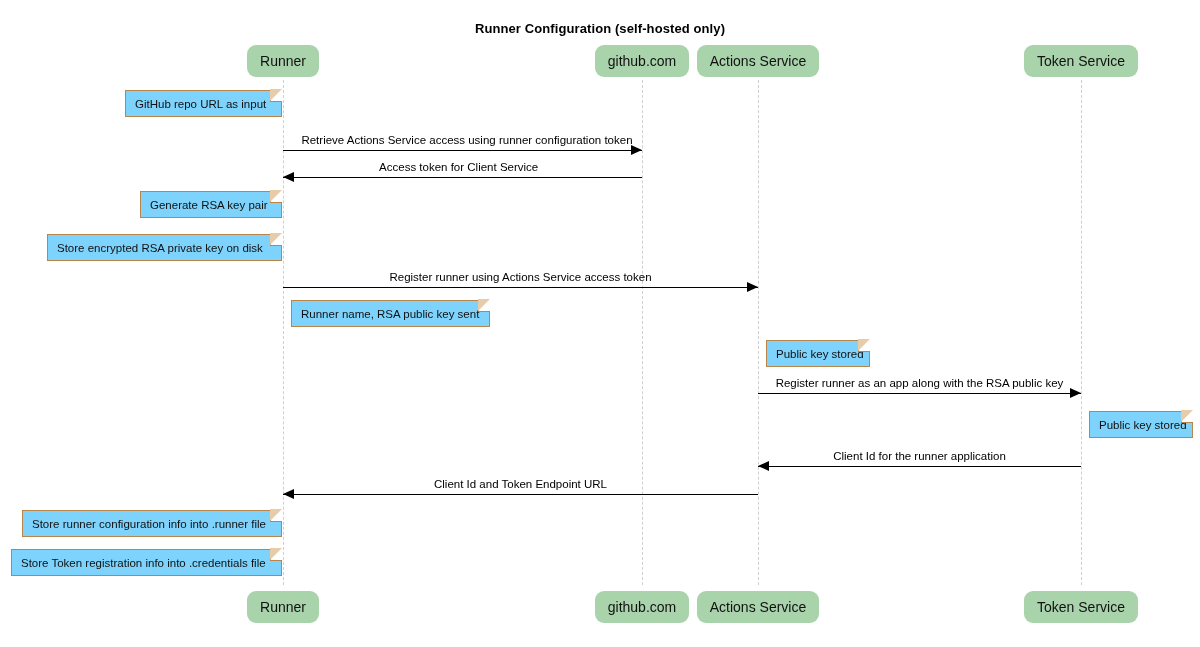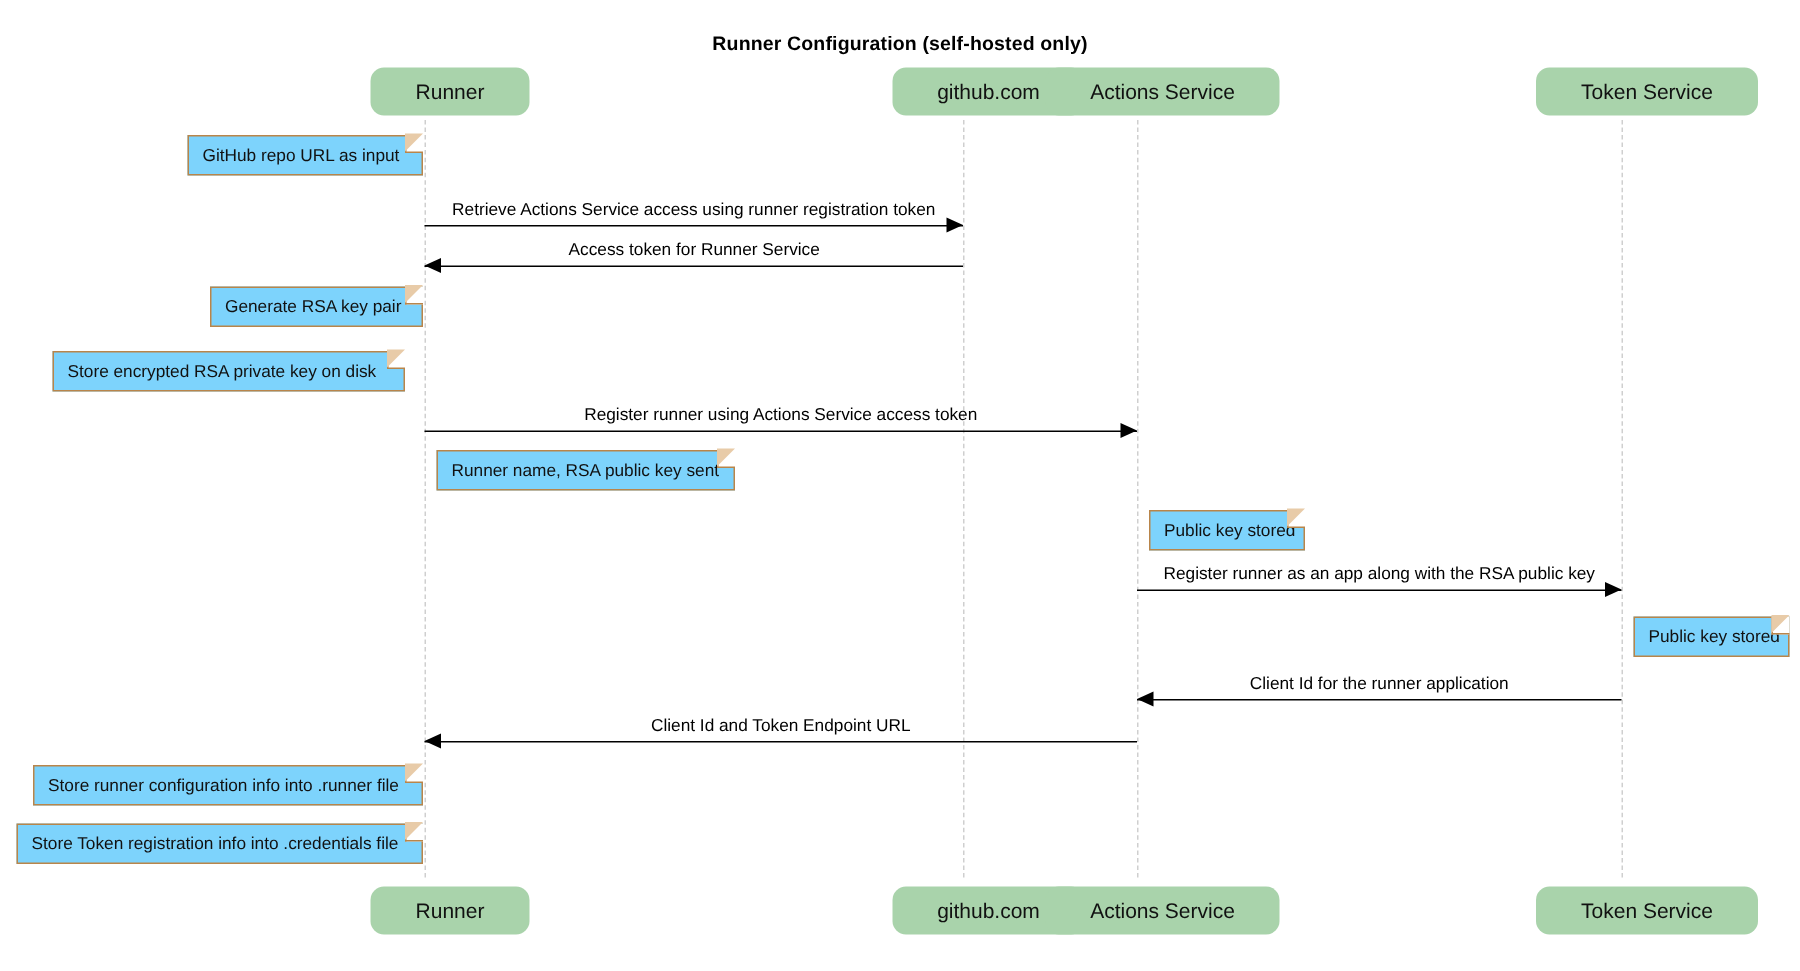--- a/index.html
+++ b/index.html
@@ -44,21 +44,21 @@
     height: 32px;
     background: #a9d3ab;
     border-radius: 9px;
     display: flex;
     align-items: center;
     justify-content: center;
     font-size: 14px;
     color: #111111;
     white-space: nowrap;
     box-sizing: border-box;
-    padding: 0 30px;
+    padding: 0 13px;
   }
   
   .msg-line {
     position: absolute;
     height: 0;
     border-top: 1.3px solid #000000;
   }
   .msg-label {
     position: absolute;
     font-size: 11.5px;
@@ -155,24 +155,24 @@
       <div class="participant" style="top: 591px; left: 696.758px;">
         <span>Actions Service</span>
       </div>
       <div class="participant" style="top: 591px; left: 1024.03px;">
         <span>Token Service</span>
       </div>
     </div>
   <div id="messages">
       <div class="msg-line" style="left: 283px; top: 150px; width: 359px;"></div>
       <div class="arrowhead right" style="top: 145px; left: 631px;"></div>
-      <div class="msg-label" style="top: 134px; left: 301.414px;">Retrieve Actions Service access using runner registration token</div>
+      <div class="msg-label" style="top: 134px; left: 301.414px;">Retrieve Actions Service access using runner configuration token</div>
       <div class="msg-line" style="left: 283px; top: 177px; width: 359px;"></div>
       <div class="arrowhead left" style="top: 172px; left: 283px;"></div>
-      <div class="msg-label" style="top: 161px; left: 379.086px;">Access token for Runner Service</div>
+      <div class="msg-label" style="top: 161px; left: 379.086px;">Access token for Client Service</div>
       <div class="msg-line" style="left: 283px; top: 287px; width: 475px;"></div>
       <div class="arrowhead right" style="top: 282px; left: 747px;"></div>
       <div class="msg-label" style="top: 271px; left: 389.461px;">Register runner using Actions Service access token</div>
       <div class="msg-line" style="left: 758px; top: 393px; width: 323px;"></div>
       <div class="arrowhead right" style="top: 388px; left: 1070px;"></div>
       <div class="msg-label" style="top: 377px; left: 775.664px;">Register runner as an app along with the RSA public key</div>
       <div class="msg-line" style="left: 758px; top: 466px; width: 323px;"></div>
       <div class="arrowhead left" style="top: 461px; left: 758px;"></div>
       <div class="msg-label" style="top: 450px; left: 833.195px;">Client Id for the runner application</div>
       <div class="msg-line" style="left: 283px; top: 494px; width: 475px;"></div>
@@ -181,21 +181,21 @@
     </div>
   <div id="notes">
       <div class="note" style="left: 125px; top: 90px; width: 157px;">
         <span>GitHub repo URL as input</span>
         <span class="fold"></span>
       </div>
       <div class="note" style="left: 140px; top: 191px; width: 142px; align-items: center;">
         <span>Generate RSA key pair</span>
         <span class="fold"></span>
       </div>
-      <div class="note" style="left: 35px; top: 234px; width: 235px;">
+      <div class="note" style="left: 47px; top: 234px; width: 235px;">
         <span>Store encrypted RSA private key on disk</span>
         <span class="fold"></span>
       </div>
       <div class="note" style="left: 291px; top: 300px; width: 199px;">
         <span>Runner name, RSA public key sent</span>
         <span class="fold"></span>
       </div>
       <div class="note" style="left: 766px; top: 340px; width: 104px;">
         <span>Public key stored</span>
         <span class="fold"></span>

